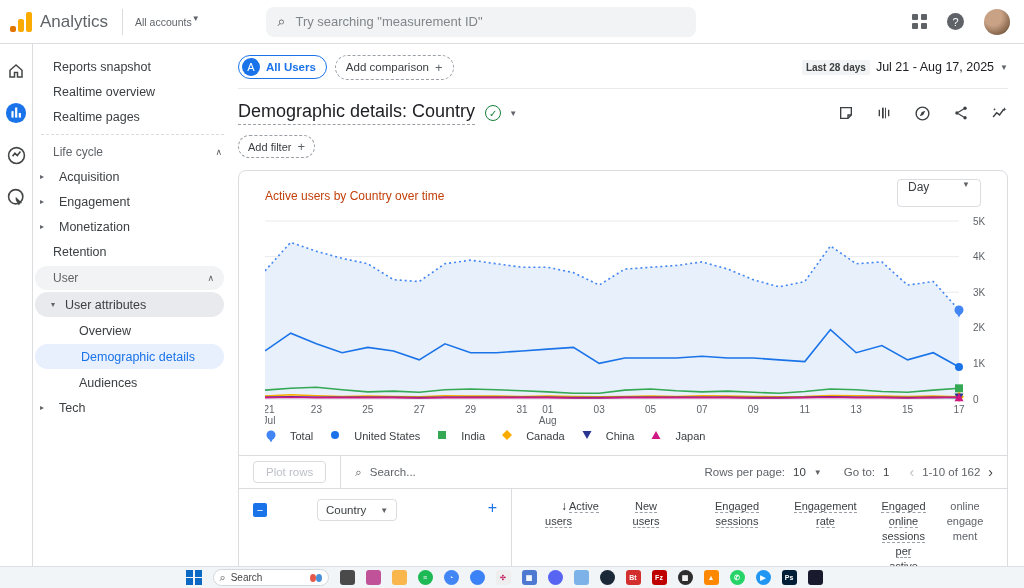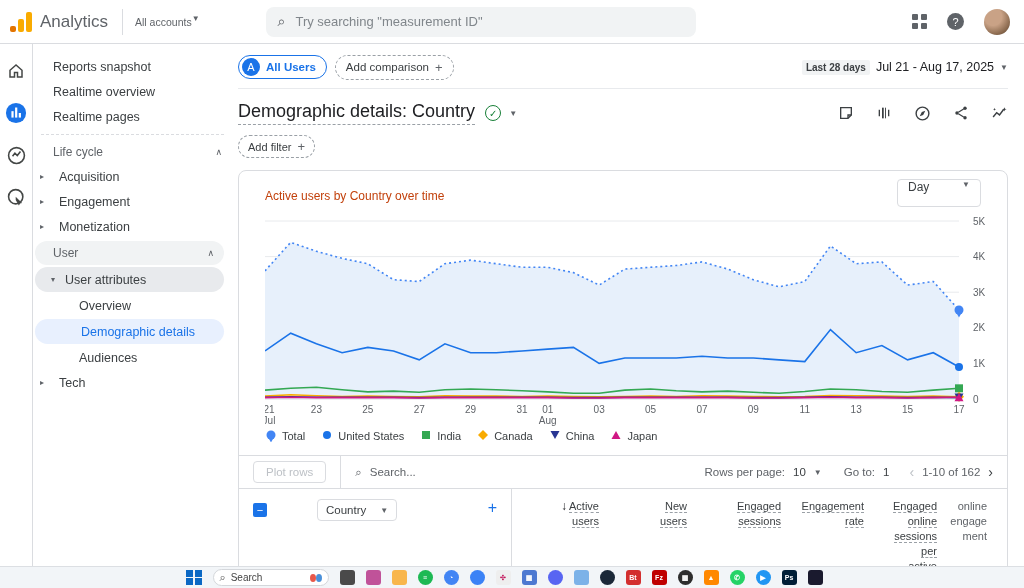--- a/index.html
+++ b/index.html
@@ -68,41 +68,41 @@
   .filter-row { margin-top:10px; }
   .filter-row .chip-dashed { display:inline-flex; padding:3px 9px; font-size:11px; }
 
   
   .card { margin-top:12px; border:1px solid #dadce0; border-radius:8px; height:430px; position:relative; background:#fff; }
   .card-title { position:absolute; left:26px; top:18px; font-size:12px; color:#c2410c; }
   .day-select { position:absolute; right:26px; top:8px; border:1px solid #dadce0; border-radius:4px; width:84px; height:28px;
     display:flex; justify-content:space-between; padding:0 10px; font-size:12px; color:#3c4043; cursor:pointer; }
   .chart-wrap { position:absolute; left:26px; top:46px; }
   .legend { position:absolute; left:26px; top:258px; display:flex; gap:16px; align-items:center; }
-  .legend .li { display:flex; align-items:center; gap:5px; font-size:11px; color:#3c4043; }
+  .legend .li { display:flex; align-items:center; gap:13px; font-size:11px; color:#3c4043; }
 
   .ctrl-row { position:absolute; left:0; right:0; top:284px; height:33px; border-top:1px solid #dadce0;
     display:flex; align-items:center; padding:0 14px; font-size:11.5px; color:#5f6368; }
   .plot-btn { border:1px solid #dadce0; border-radius:4px; padding:4px 12px; color:#bdc1c6; font-size:11.5px; }
   .ctrl-sep { width:1px; height:33px; background:#dadce0; margin:0 14px; }
   .tbl-search { display:flex; align-items:center; gap:8px; color:#5f6368; }
   .ctrl-right { margin-left:auto; display:flex; align-items:center; gap:8px; }
   .ctrl-right .val { color:#3c4043; }
   .pg-chev { font-size:14px; }
   .pg-prev { color:#bdc1c6; } .pg-next { color:#3c4043; cursor:pointer; }
 
   .tbl { position:absolute; left:0; right:0; top:317px; bottom:0; border-top:1px solid #dadce0; display:flex; }
   .tbl-dim { width:272px; padding:10px 0 0 14px; display:flex; align-items:flex-start; gap:14px; position:relative; }
   .cbx { width:14px; height:14px; background:#1a73e8; border-radius:2px; color:#fff; font-size:11px; display:flex; align-items:center; justify-content:center; margin-top:4px; cursor:pointer; }
   .dim-select { border:1px solid #dadce0; border-radius:4px; padding:4px 8px; font-size:11.5px; color:#3c4043; display:flex; gap:14px; align-items:center; cursor:pointer;margin-left:36px; }
   .add-col { position:absolute; right:14px; top:10px; color:#1a73e8; font-size:16px; cursor:pointer; }
   .tbl-metrics { flex:1; border-left:1px solid #dadce0; display:flex; padding:10px 0 0 0; position:relative; }
   .mcol { text-align:right; font-size:11px; color:#3c4043; line-height:15px; padding-left:6px; }
   .mcol .hd { display:inline; border-bottom:1px dashed #9aa0a6; }
-  .mcol .hdwrap { display:block; }
+  .mcol .hdwrap { display:block;text-align:center; }
   .sort-arr { color:#202124; font-size:12px; margin-right:2px; }
   .totals { position:absolute; top:80px; left:0; right:0; display:flex; }
   .totals .tval { text-align:right; font-size:13px; color:#3c4043; padding-left:6px; }
 
   
   .taskbar { position:absolute; left:0; right:0; bottom:0; height:22px; background:#f2f5f8; border-top:1px solid #dcdfe3;
     display:flex; align-items:center; gap:11px; padding-left:186px; z-index:50; }
   .win-logo { display:grid; grid-template-columns:7px 7px; grid-gap:1.5px; cursor:pointer; }
   .win-logo span { width:7px; height:7px; background:#0b68c4; }
   .tb-search { width:116px; height:17px; background:#fff; border:1px solid #d4d7db; border-radius:9px;
@@ -195,20 +195,23 @@
           <span class="tri" style="left:7px">▸</span>
           <span>Acquisition</span>
         </div>
         <div class="sb-item" style="padding-left: 26px;">
           <span class="tri" style="left:7px">▸</span>
           <span>Engagement</span>
         </div>
         <div class="sb-item" style="padding-left: 26px;">
           <span class="tri" style="left:7px">▸</span>
           <span>Monetization</span>
+        </div>
+        <div class="sb-item">
+          <span>Retention</span>
         </div>
         <div class="sb-sec sb-box">
           <span>User</span>
           <span class="chev">∧</span>
         </div>
         <div class="sb-item sb-pill" style="padding-left: 30px;">
           <span class="tri" style="left:16px">▾</span>
           <span>User attributes</span>
         </div>
         <div class="sb-item sb-sub">

